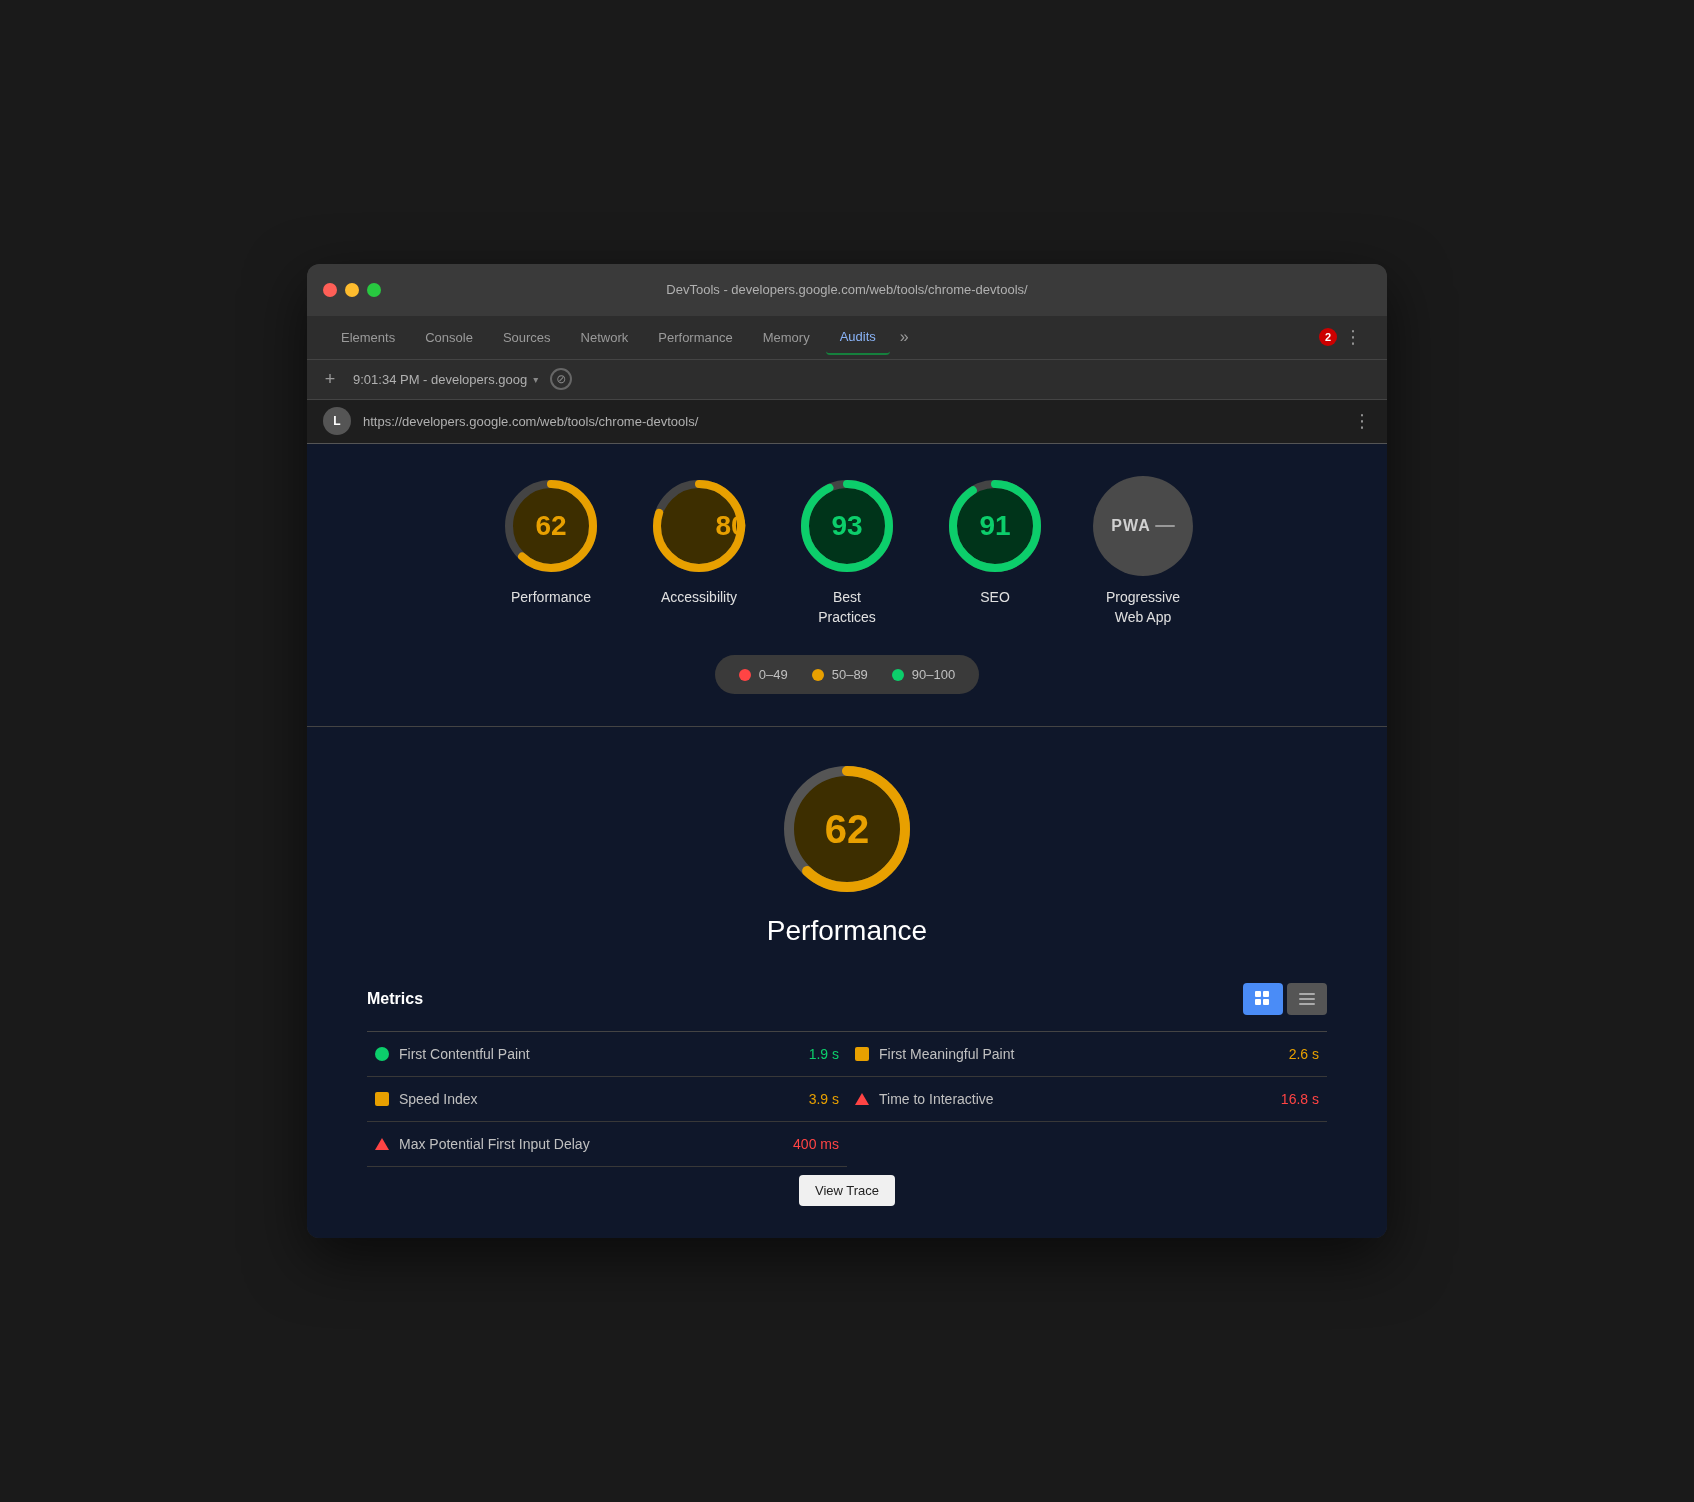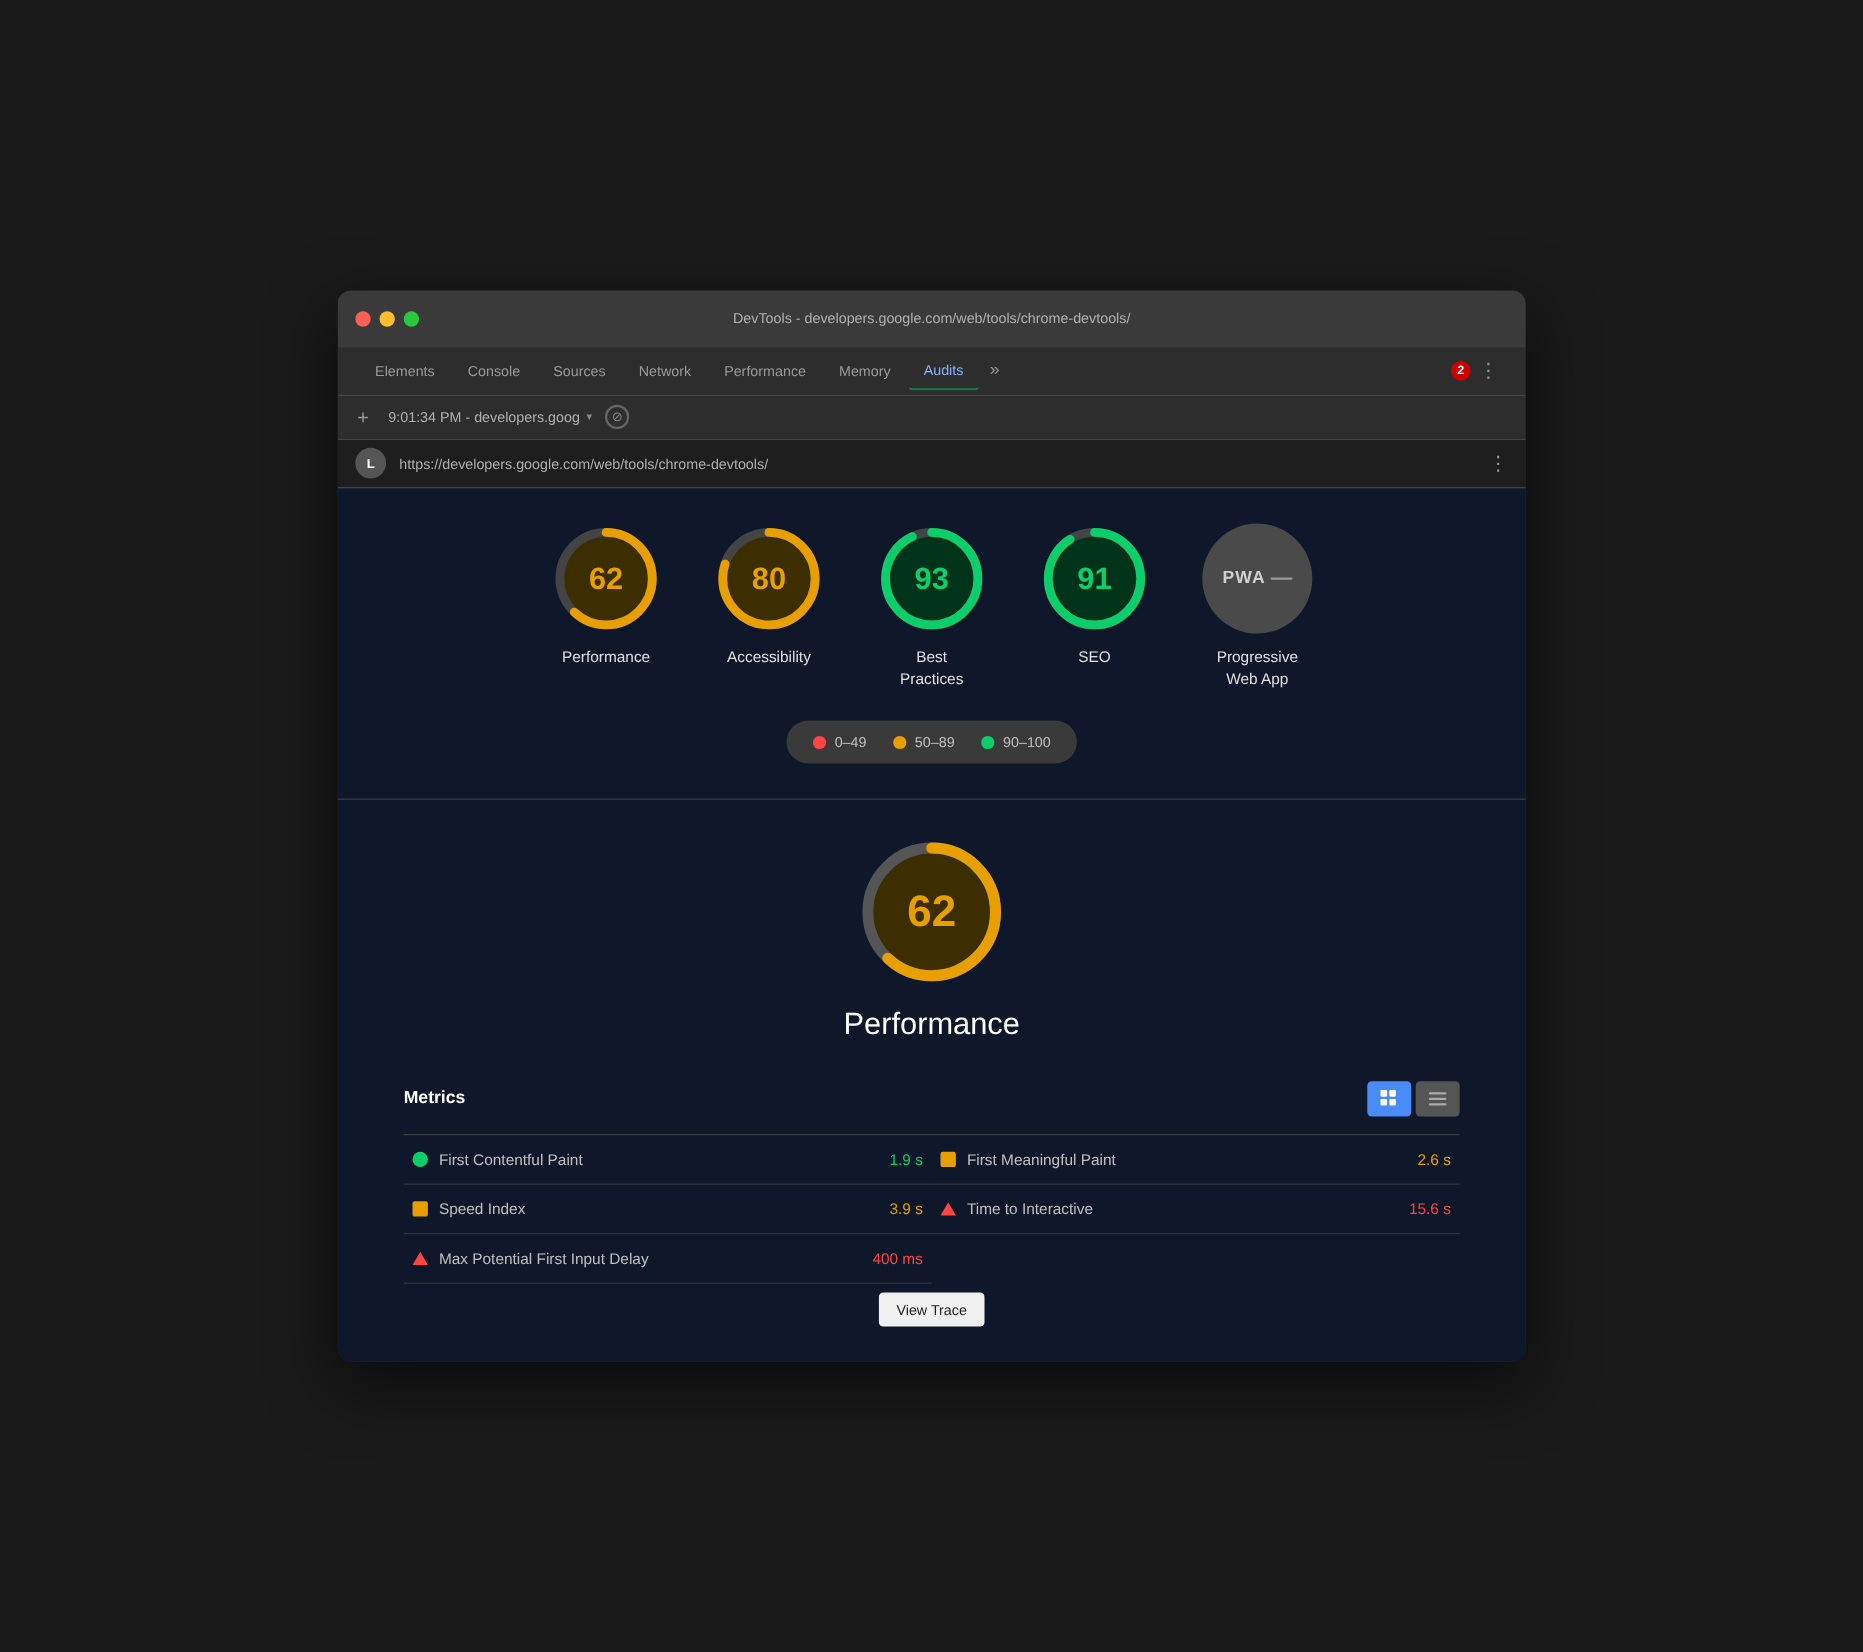--- a/index.html
+++ b/index.html
@@ -464,21 +464,21 @@
         <span class="gauge-label">Performance</span>
       </div>
 
       <div class="gauge-item">
         <div class="gauge-circle">
           <svg width="100" height="100" viewBox="0 0 100 100">
             <circle cx="50" cy="50" r="42" fill="#3d2e00" stroke="none"></circle>
             <circle cx="50" cy="50" r="42" fill="none" stroke="#444" stroke-width="8"></circle>
             <circle cx="50" cy="50" r="42" fill="none" stroke="#e8a000" stroke-width="8" stroke-dasharray="263.9" stroke-dashoffset="52.8" stroke-linecap="round"></circle>
           </svg>
-          <span class="gauge-value" style="color:#e8a000;">80</span>
+          <span class="gauge-value" style="color:#e8a000;margin-left:32px;">80</span>
         </div>
         <span class="gauge-label">Accessibility</span>
       </div>
 
       <div class="gauge-item">
         <div class="gauge-circle">
           <svg width="100" height="100" viewBox="0 0 100 100">
             <circle cx="50" cy="50" r="42" fill="#00341a" stroke="none"></circle>
             <circle cx="50" cy="50" r="42" fill="none" stroke="#444" stroke-width="8"></circle>
             <circle cx="50" cy="50" r="42" fill="none" stroke="#0cce6b" stroke-width="8" stroke-dasharray="263.9" stroke-dashoffset="18.5" stroke-linecap="round"></circle>
@@ -577,21 +577,21 @@
 
         <div class="metric-row">
           <div class="metric-icon orange-square"></div>
           <span class="metric-name">Speed Index</span>
           <span class="metric-value orange">3.9 s</span>
         </div>
 
         <div class="metric-row">
           <div class="metric-icon red-triangle"></div>
           <span class="metric-name">Time to Interactive</span>
-          <span class="metric-value red">15.6 s</span>
+          <span class="metric-value red">16.8 s</span>
         </div>
         <div class="metric-row">
           <div class="metric-icon red-triangle"></div>
           <span class="metric-name">Max Potential First Input Delay</span>
           <span class="metric-value red">400 ms</span>
         </div>
       </div>
     </div>
 
     <div class="bottom-hint">

